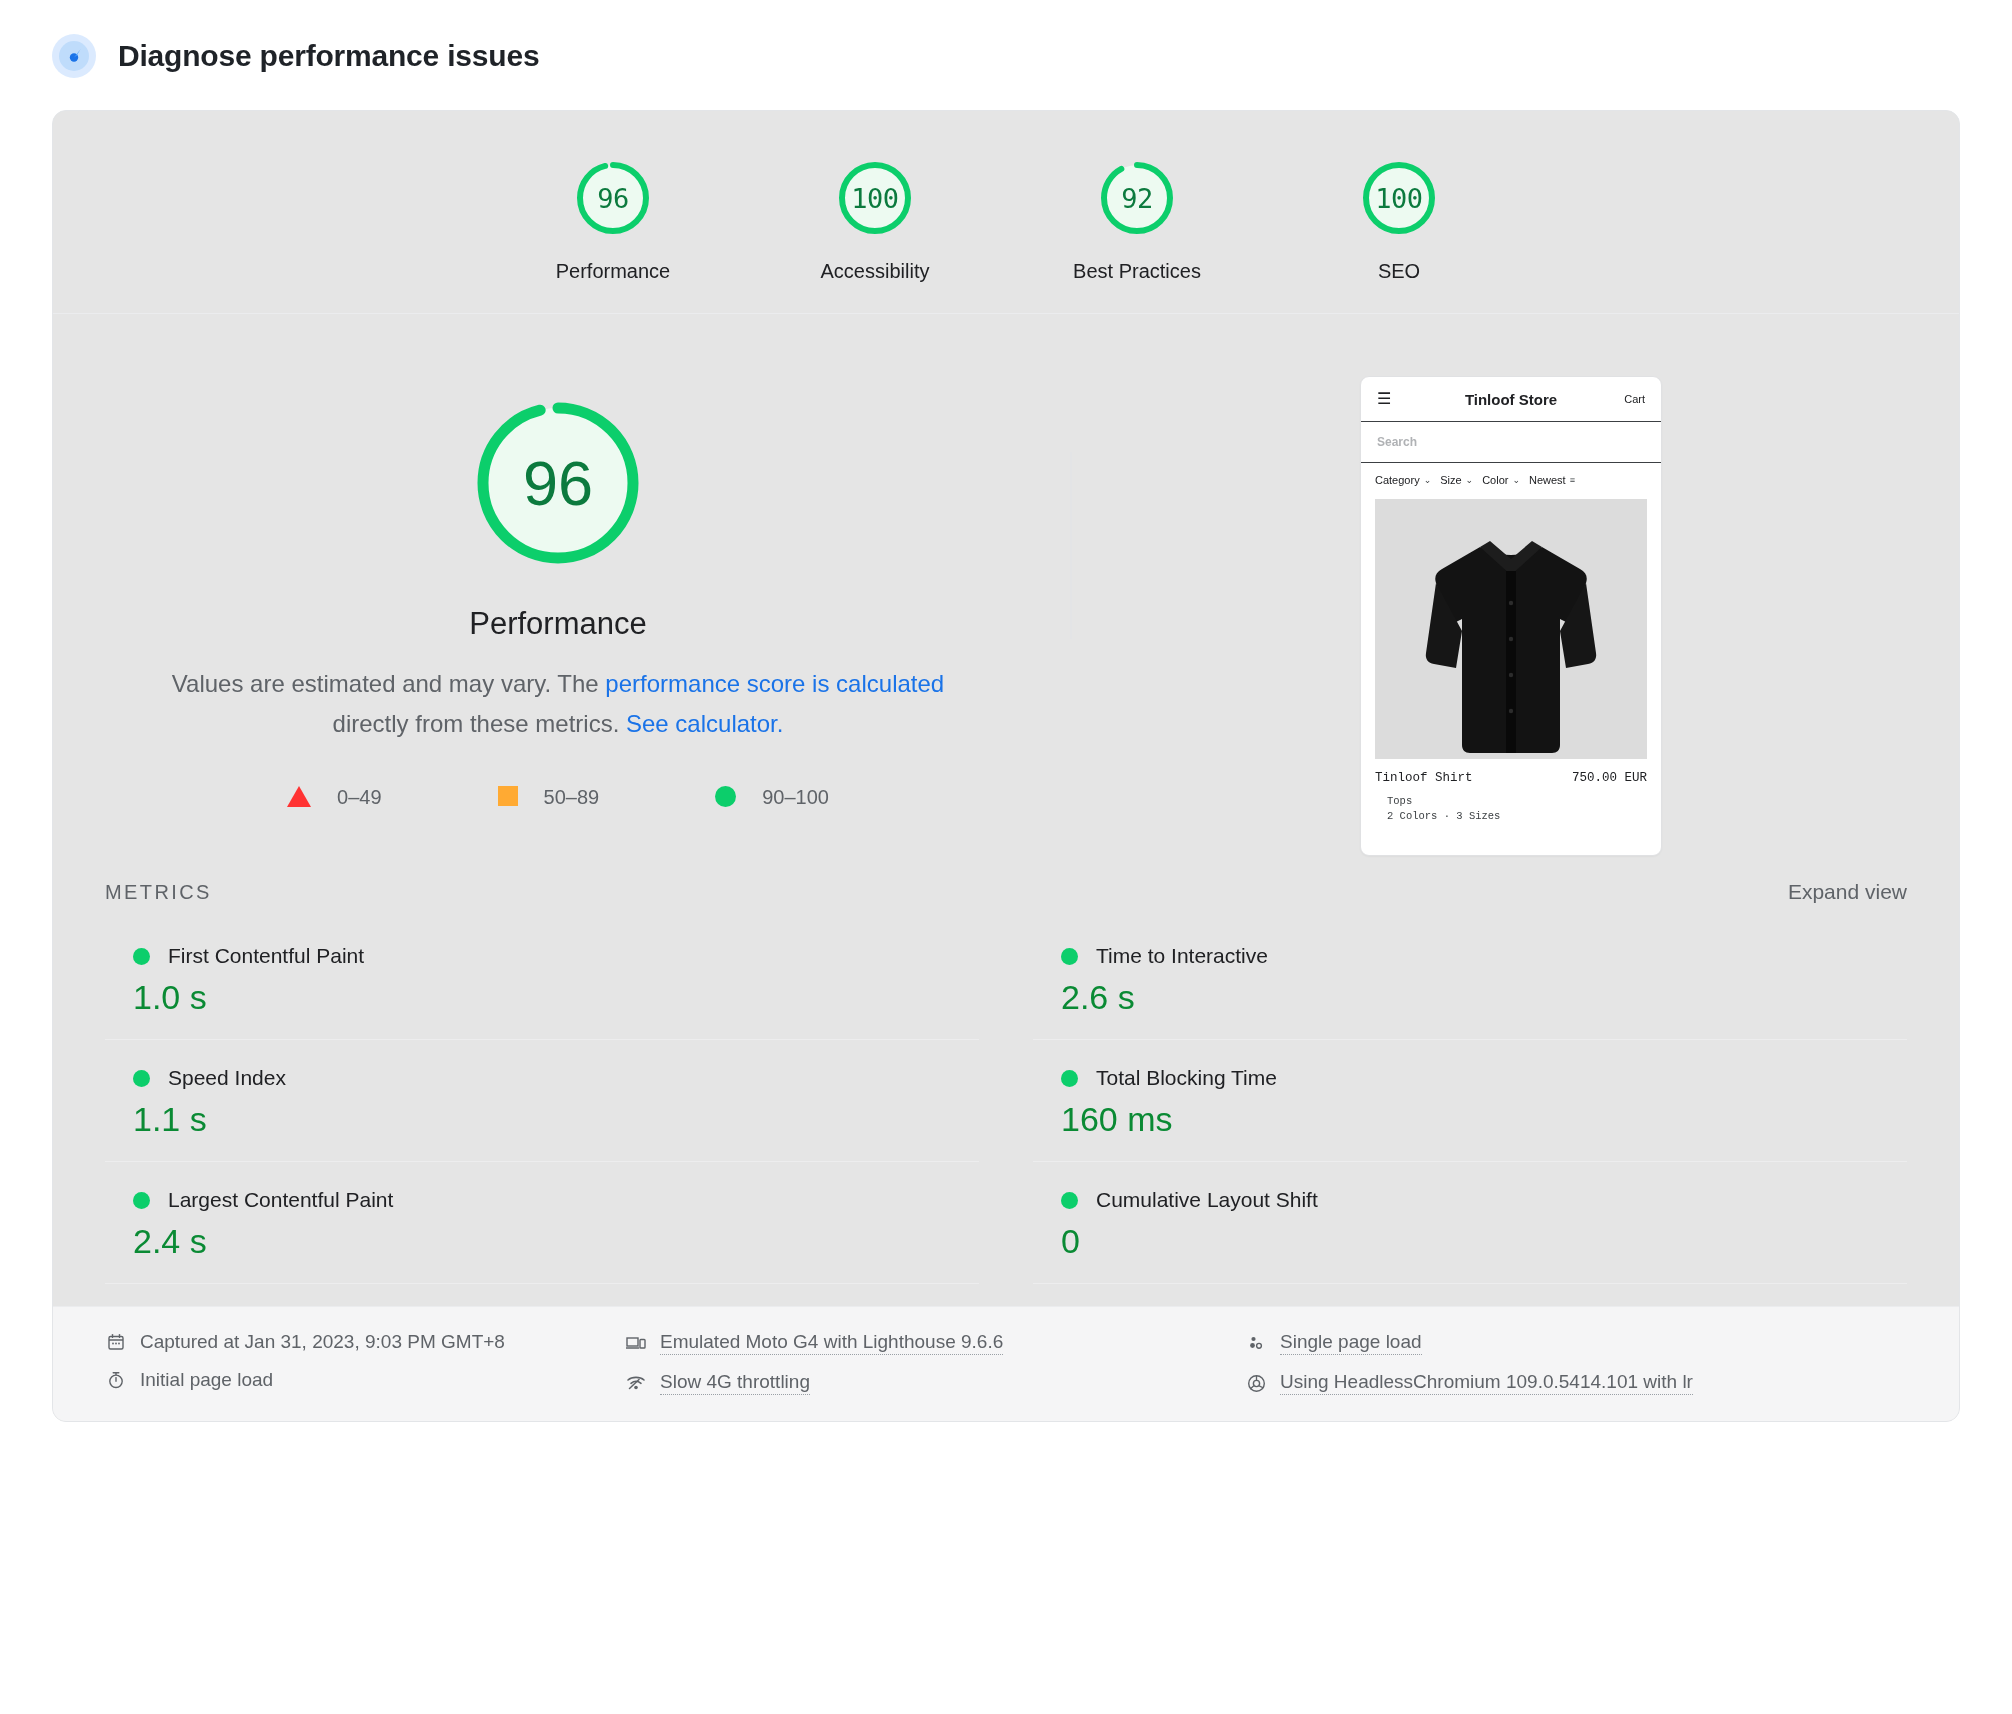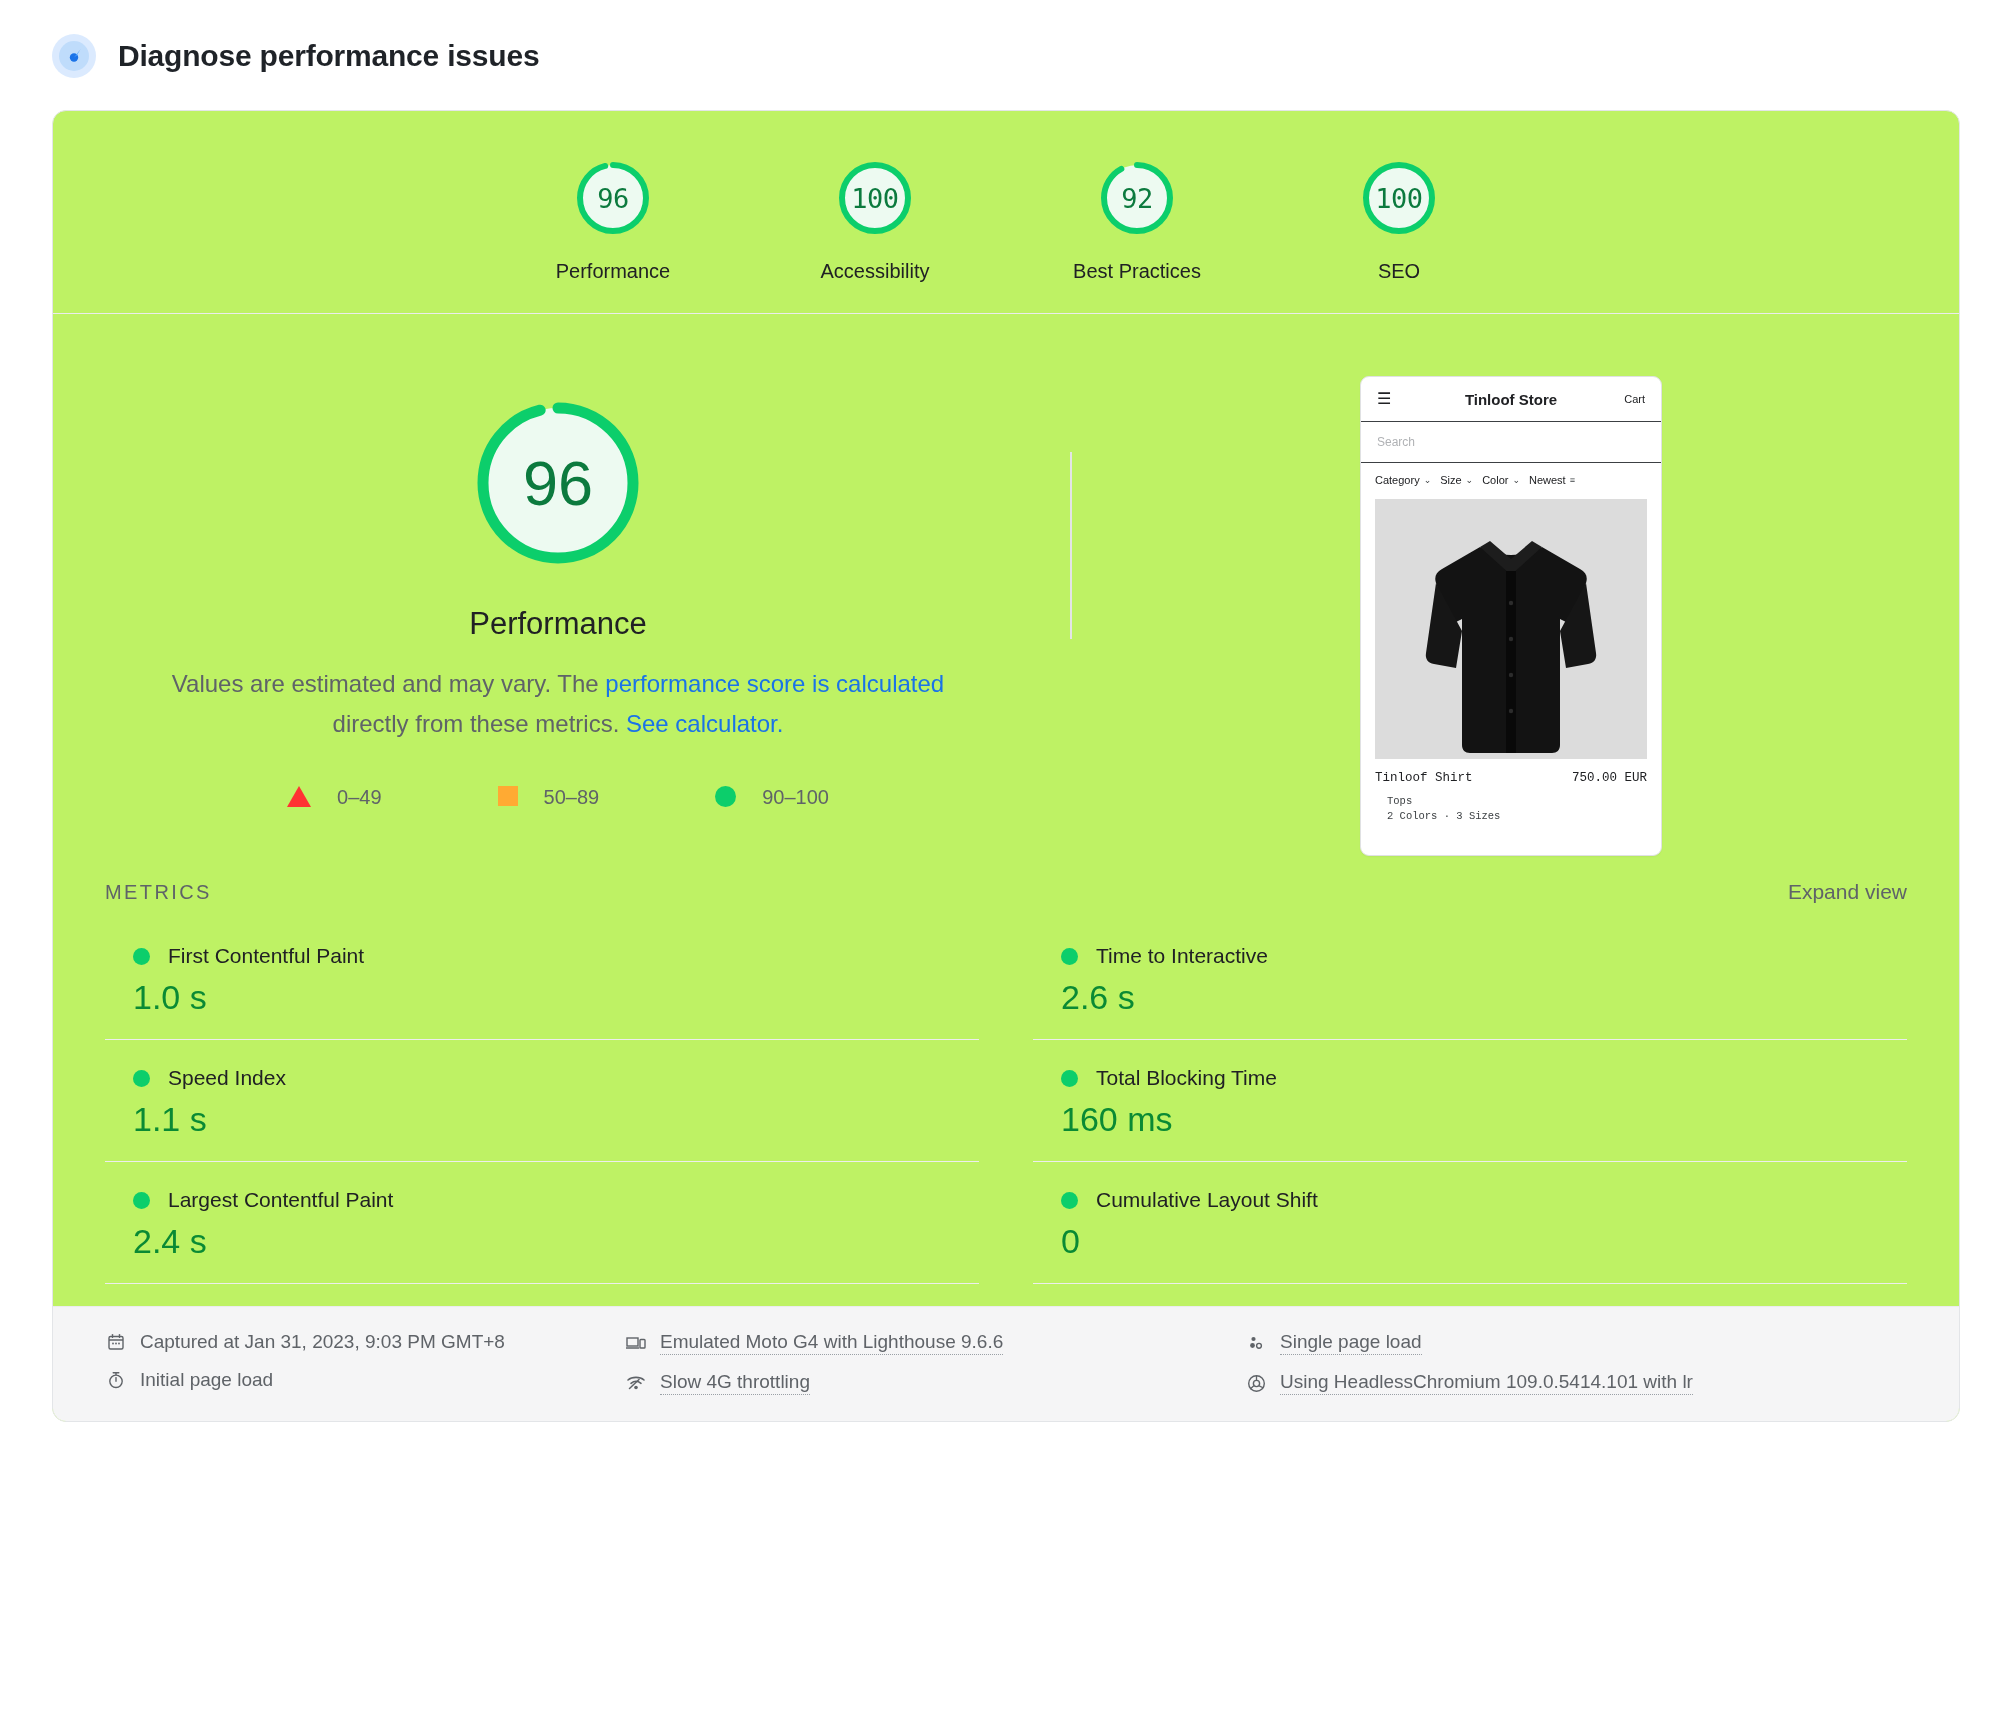--- a/index.html
+++ b/index.html
@@ -49,21 +49,21 @@
     font-weight: 600;
     letter-spacing: -0.2px;
     color: #1f2328;
   }
 
   
   .report-card {
     margin: 28px 52px 0 52px;
     border: 1px solid #e3e5e8;
     border-radius: 14px;
-    background: #bef264;
+    background: #e5e5e5;
     overflow: hidden;
   }
 
   
   .gauges-row {
     display: flex;
     justify-content: center;
     gap: 112px;
     padding: 44px 0 30px 0;
     border-bottom: 1px solid #ebecee;
@@ -207,20 +207,21 @@
   }
   .phone-cart { margin-left: auto; font-size: 11px; color: #202124; z-index: 1; }
   .phone-search {
     height: 40px;
     display: flex;
     align-items: center;
     padding: 0 16px;
     font-size: 12px;
     color: #b0b2b5;
     border-bottom: 1px solid #3c4043;
+    font-weight: bold;
   }
   .phone-filters {
     display: flex;
     align-items: center;
     gap: 9px;
     padding: 11px 14px 11px 14px;
     font-size: 11px;
     color: #202124;
     text-align: right;
   }

